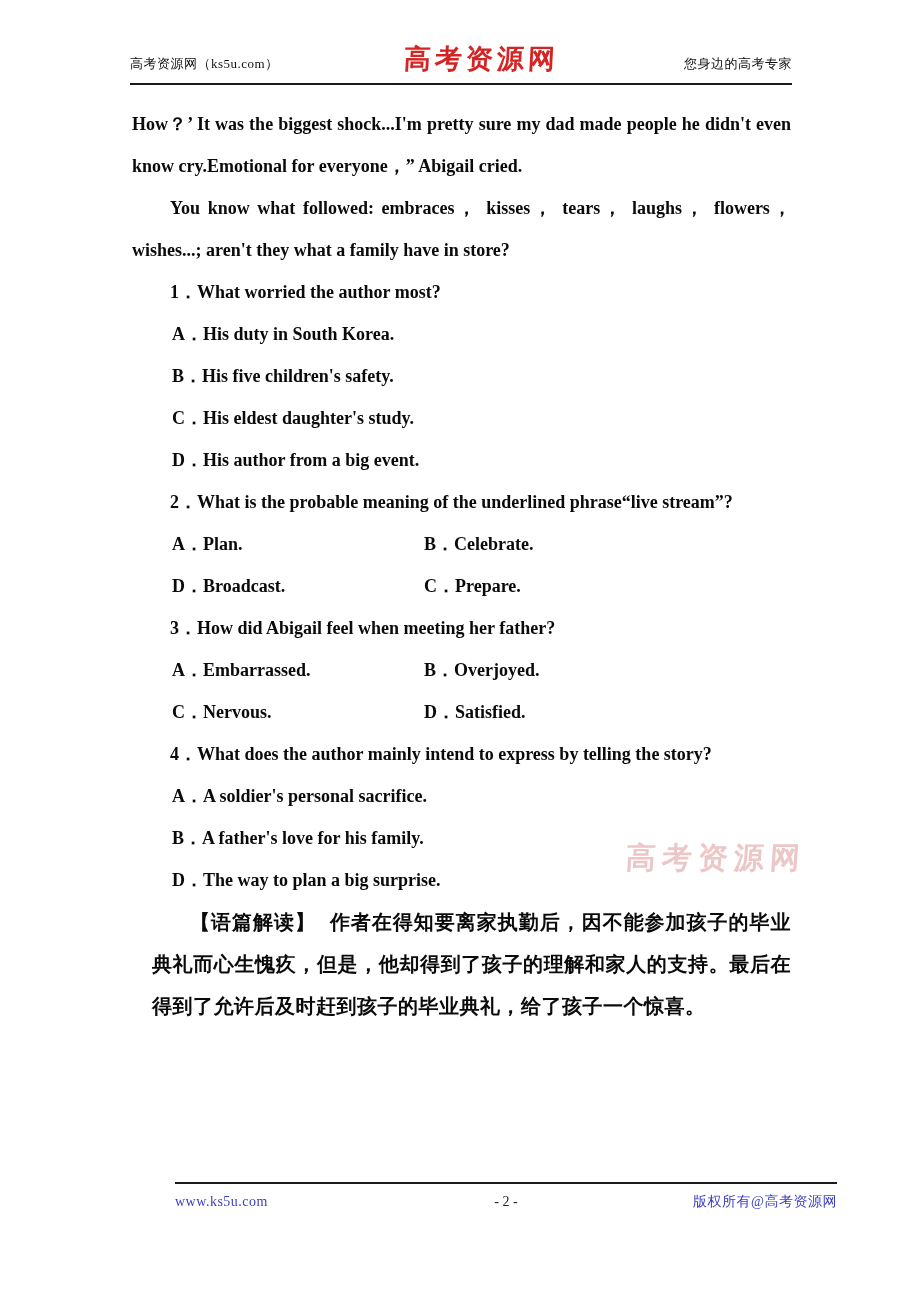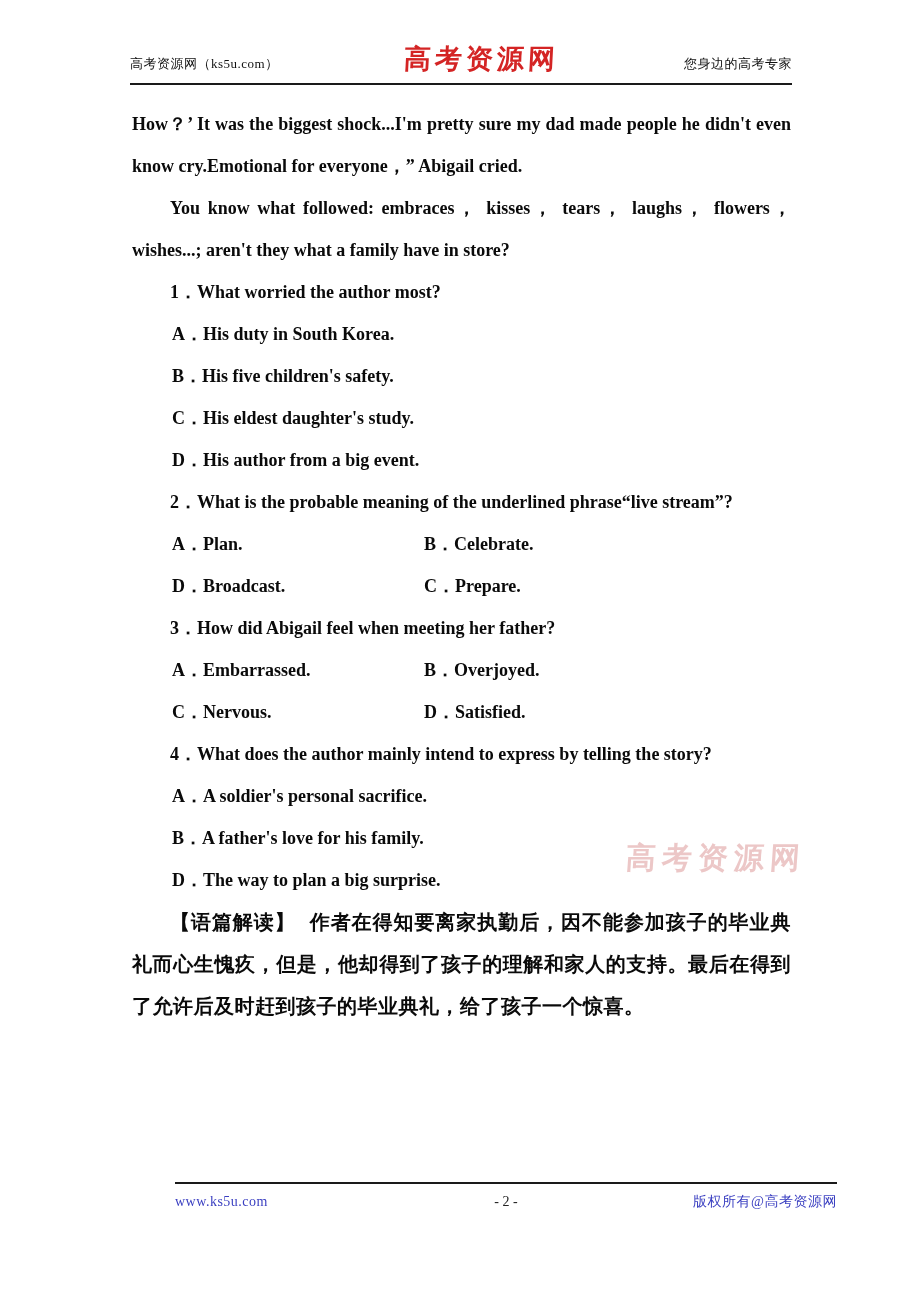--- a/index.html
+++ b/index.html
@@ -31,21 +31,21 @@
   .main{
     position:absolute;top:103px;left:132px;width:659px;
     font-size:18px;line-height:42px;font-weight:700;
   }
   .para{text-align:justify;}
   .para.indent{text-indent:38px;}
   .stem{text-align:justify;text-indent:38px;}
   .opt{padding-left:40px;}
   .opt-row{display:flex;padding-left:40px;}
   .opt-cell{width:252px;font-family:Liberation Serif, serif;}
-  .analysis{text-align:justify;text-indent:38px;font-size:20px;letter-spacing:0.5px;}
+  .analysis{text-align:justify;text-indent:38px;font-size:20px;letter-spacing:0.5px;margin-left:20px;}
   .analysis-label{margin-right:14px;}
 
   
   .watermark{
     position:absolute;left:626px;top:838px;
     font-size:30px;font-weight:700;letter-spacing:6px;
     color:var(--watermark-pink);opacity:0.55;transform:skewX(-4deg);
     pointer-events:none;
   }
 

